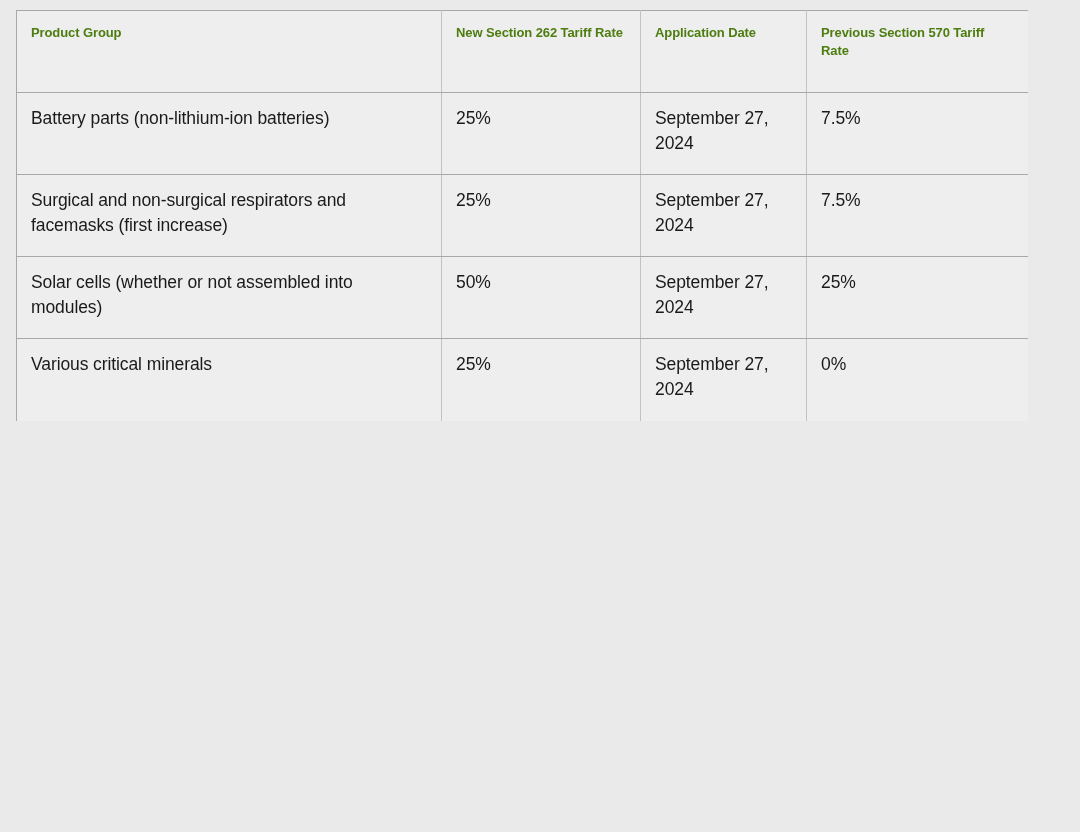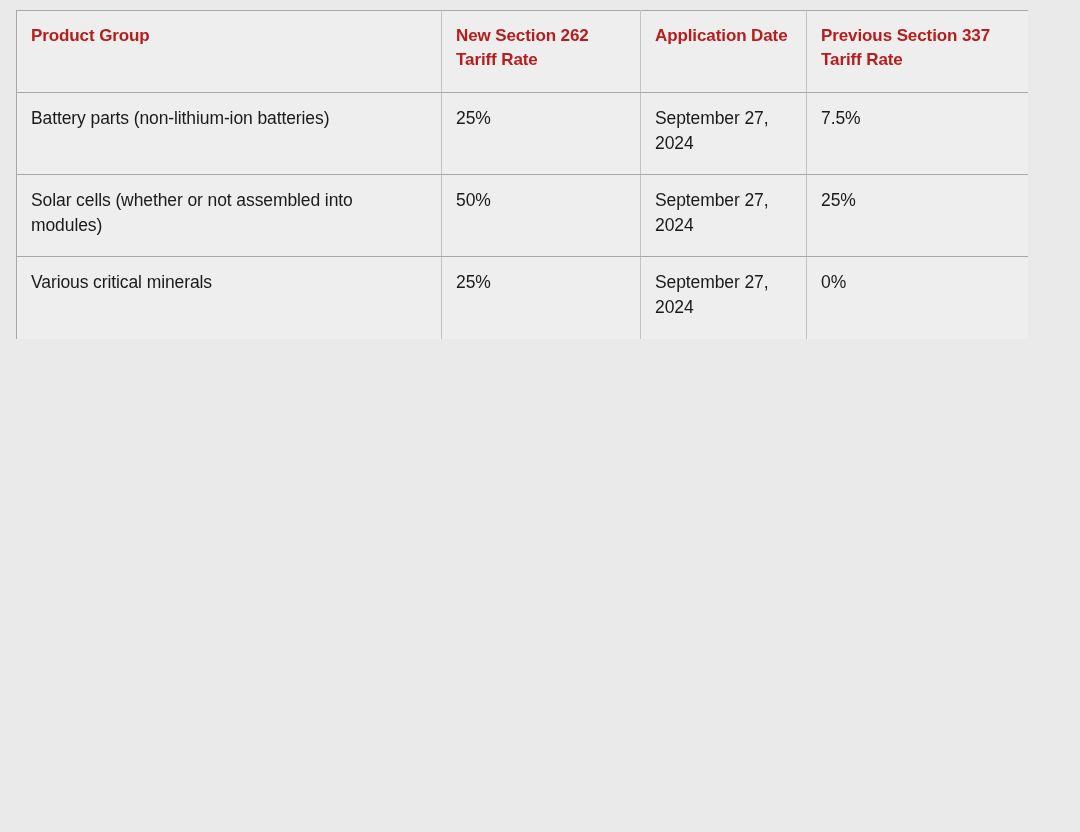--- a/index.html
+++ b/index.html
@@ -49,24 +49,24 @@
     background: #eeeeee;
     padding: 13px 14px 0 14px;
     box-sizing: border-box;
   }
   table.tariff-table th:last-child,
   table.tariff-table td:last-child {
     border-right: none;
   }
   table.tariff-table thead th {
     height: 82px;
-    font-size: 17px;
+    font-size: 13px;
     font-weight: bold;
     line-height: 1.42;
-    color: #b91c1c;
+    color: #4d7c0f;
     letter-spacing: -0.1px;
   }
   table.tariff-table tbody td {
     height: 82px;
     font-size: 17.5px;
     font-weight: normal;
     line-height: 1.42;
     color: #1a1a1a;
     letter-spacing: -0.1px;
     padding-left: 14px;
@@ -85,26 +85,32 @@
         <col class="c1">
           <col class="c2">
           <col class="c3">
           <col class="c4">
       </colgroup>
       <thead>
         <tr>
           <th>Product Group</th>
           <th>New Section 262 Tariff Rate</th>
           <th>Application Date</th>
-          <th>Previous Section 337 Tariff Rate</th>
+          <th>Previous Section 570 Tariff Rate</th>
         </tr>
       </thead>
       <tbody id="table-body">
           <tr>
             <td>Battery parts (non-lithium-ion batteries)</td>
+            <td>25%</td>
+            <td>September 27, 2024</td>
+            <td>7.5%</td>
+          </tr>
+          <tr>
+            <td>Surgical and non-surgical respirators and facemasks (first increase)</td>
             <td>25%</td>
             <td>September 27, 2024</td>
             <td>7.5%</td>
           </tr>
           <tr>
             <td>Solar cells (whether or not assembled into modules)</td>
             <td>50%</td>
             <td>September 27, 2024</td>
             <td>25%</td>
           </tr>

